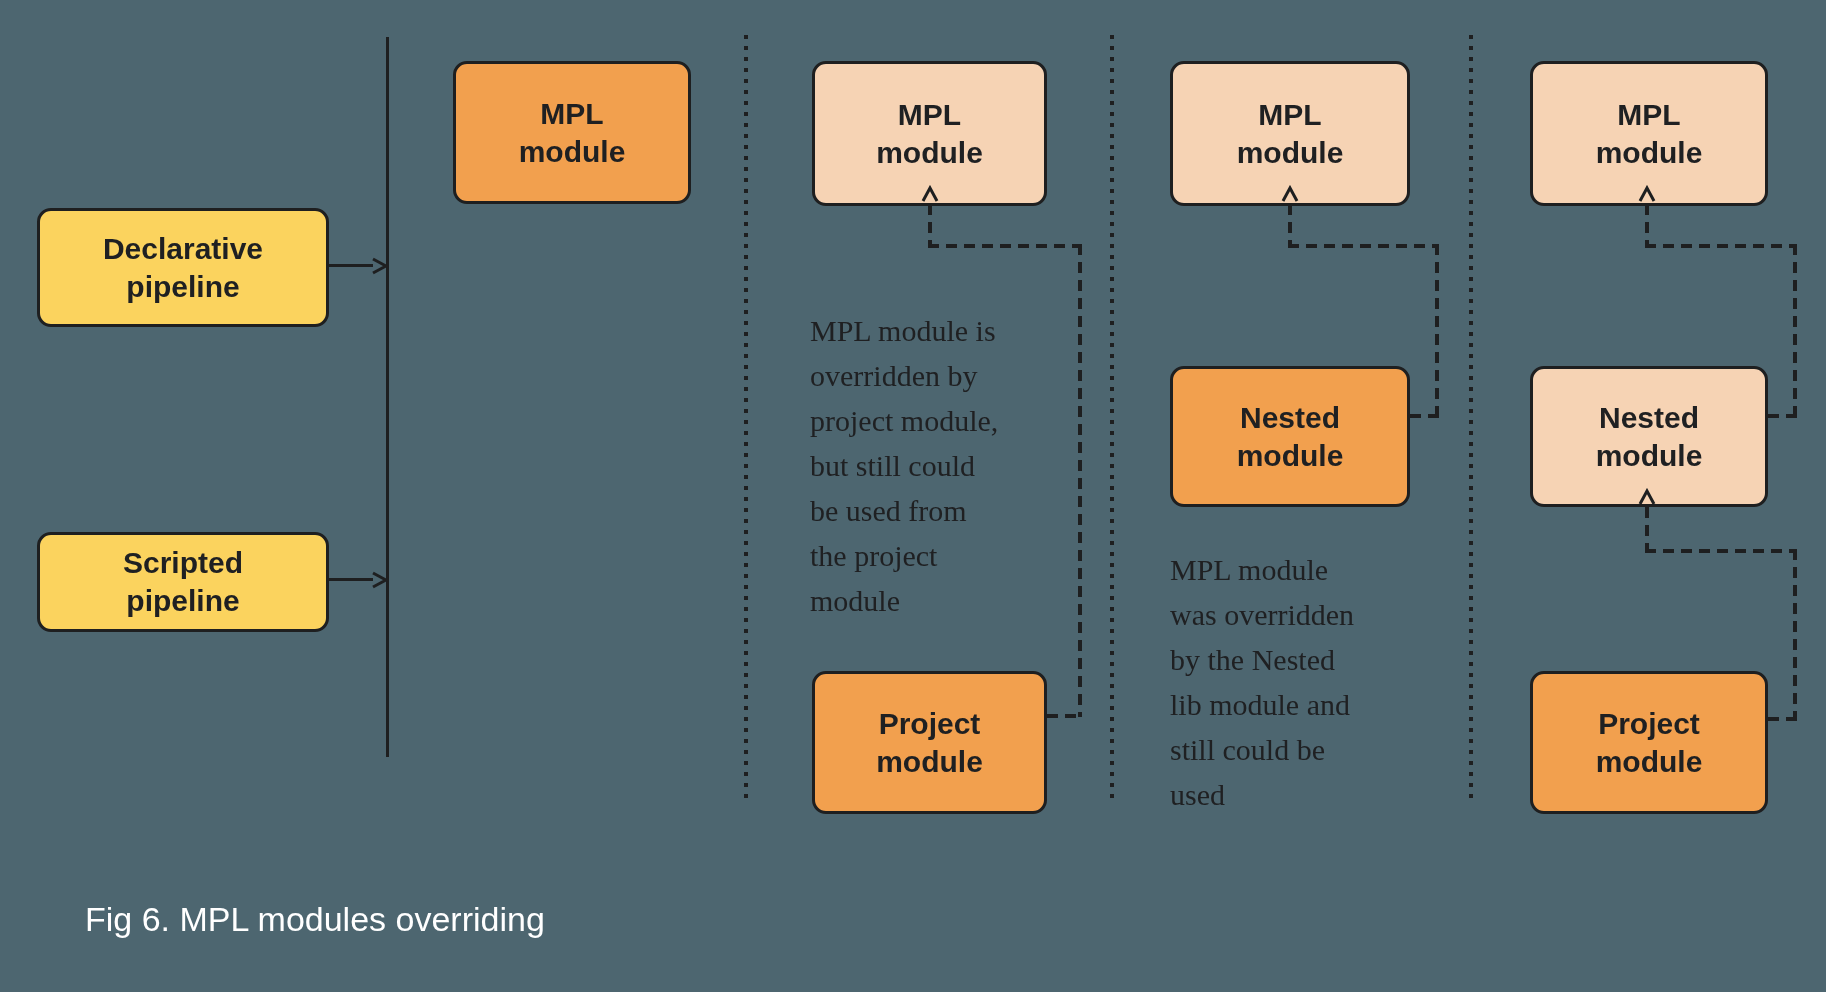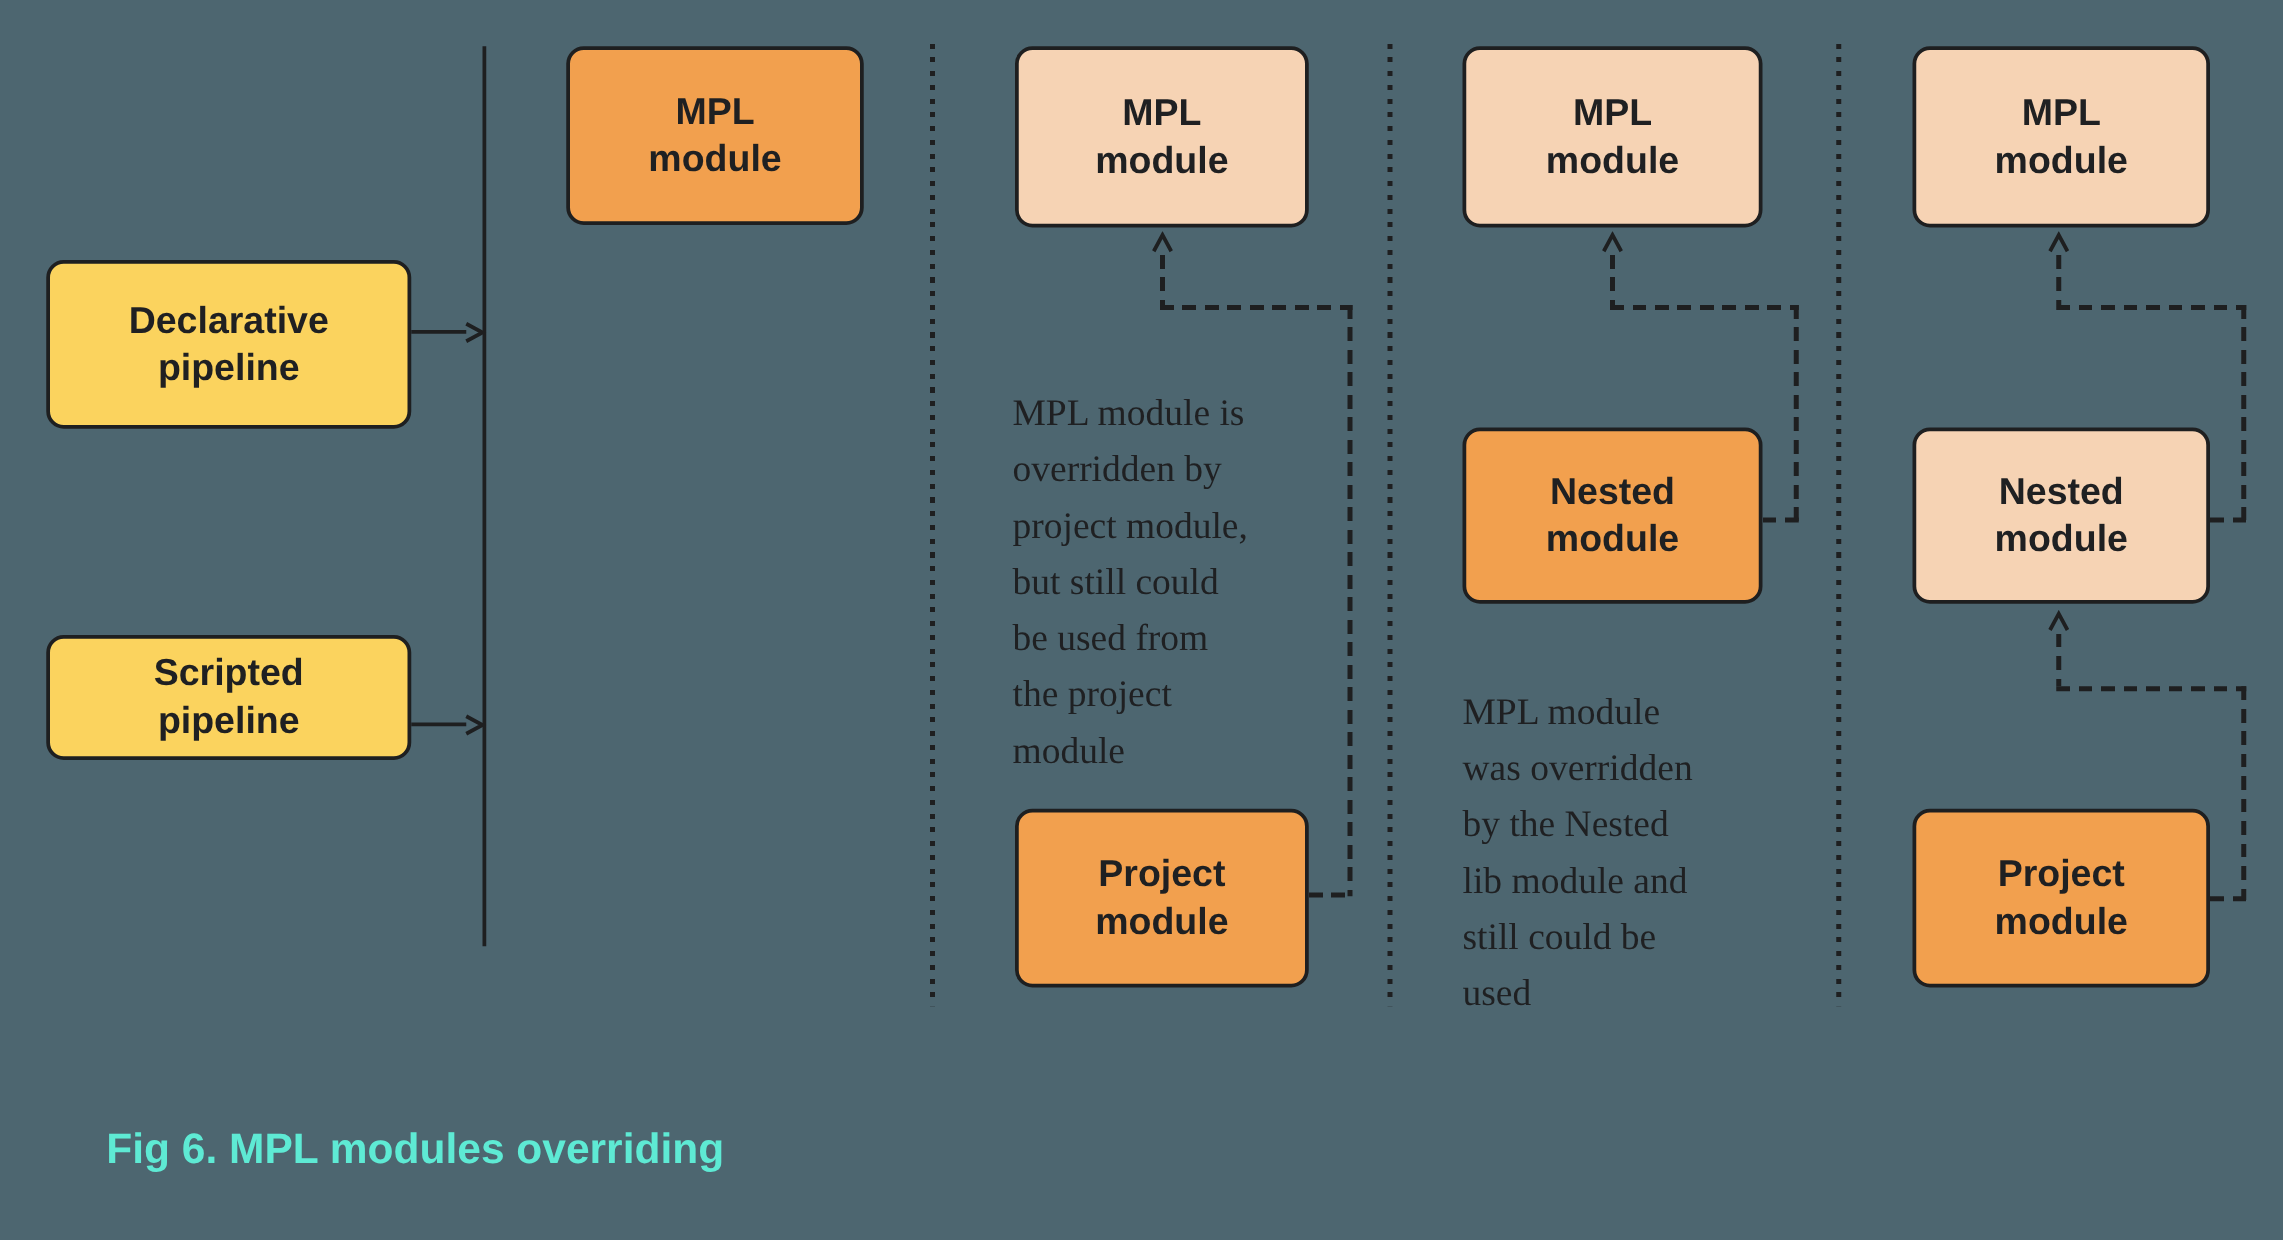--- a/index.html
+++ b/index.html
@@ -20,20 +20,21 @@
     border-radius: 14px;
     display: flex;
     align-items: center;
     justify-content: center;
     text-align: center;
     font-weight: bold;
     font-size: 30px;
     line-height: 38px;
     color: var(--text, #1F2022);
     white-space: pre-line;
+    margin-top: 24px;
   }
   .orange { background: var(--box-orange, #F2A04E); }
   .peach  { background: var(--box-peach, #F6D3B4); }
   .yellow { background: var(--box-yellow, #FBD35E); }
 
   
   .note {
     position: absolute;
     font-size: 30px;
     line-height: 45px;
@@ -58,31 +59,31 @@
   .dash-h {
     position: absolute; height: 4px;
     background: repeating-linear-gradient(to right,
       var(--line, #1E1F20) 0 11px, transparent 11px 18px);
   }
 
   .chev { position: absolute; color: var(--line, #1E1F20); }
 
   .caption {
     position: absolute;
-    font-weight: bold;
+    font-weight: normal;
     font-size: 34px;
-    color: #5eead4;
+    color: #ffffff;
   }
 </style>
 </head>
 <body style="--background: #4D6670; --box-orange: #F2A04E; --box-peach: #F6D3B4; --box-yellow: #FBD35E; --line: #1E1F20; --text: #1F2022;">
 
 <div class="canvas">
 
-  <div class="box yellow" style="left:37px; top:208px; width:292px; height:135px">Declarative
+  <div class="box yellow" style="left:37px; top:184px; width:292px; height:119px">Declarative
 pipeline</div>
   <div class="box yellow" style="left:37px; top:508px; width:292px; height:100px">Scripted
 pipeline</div>
 
   <div>
     <div class="solid-h" style="left:329px; top:264px; width:44px"></div>
     <svg class="chev" style="left:369px; top:256px" width="20" height="20" viewBox="0 0 20 20">
       <path d="M4 3 L17 10 L4 17" fill="none" stroke="currentColor" stroke-width="3"></path>
     </svg>
   </div>

